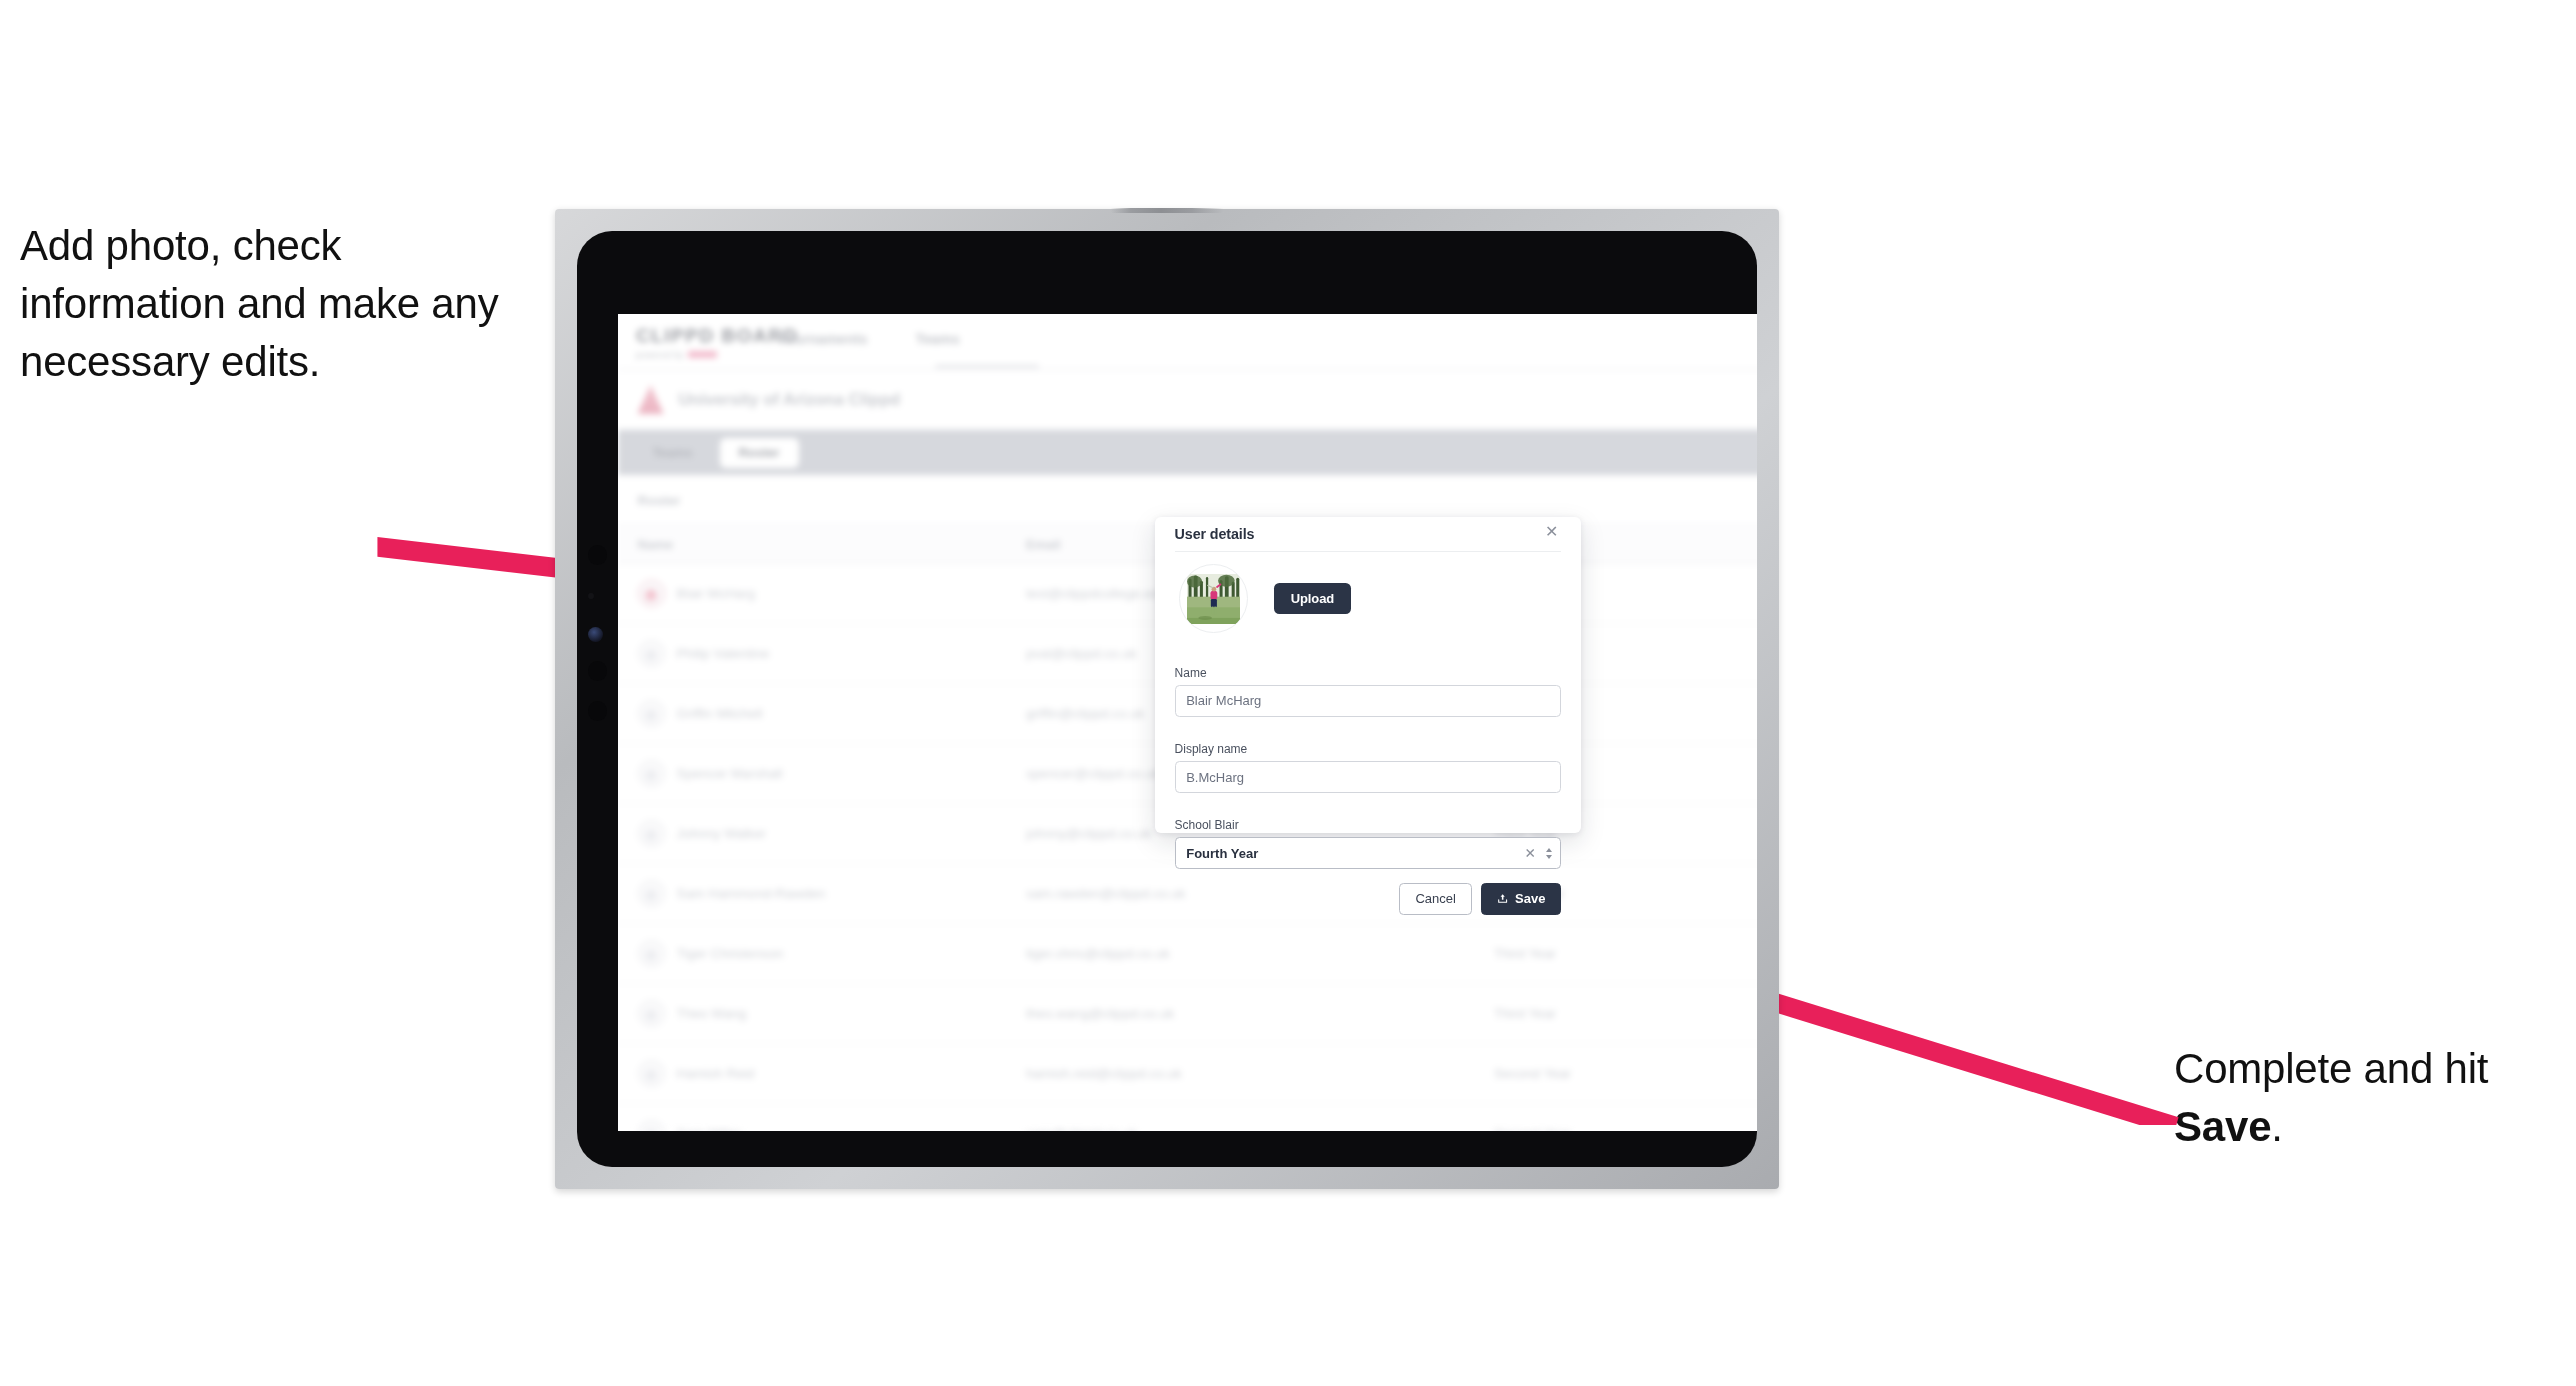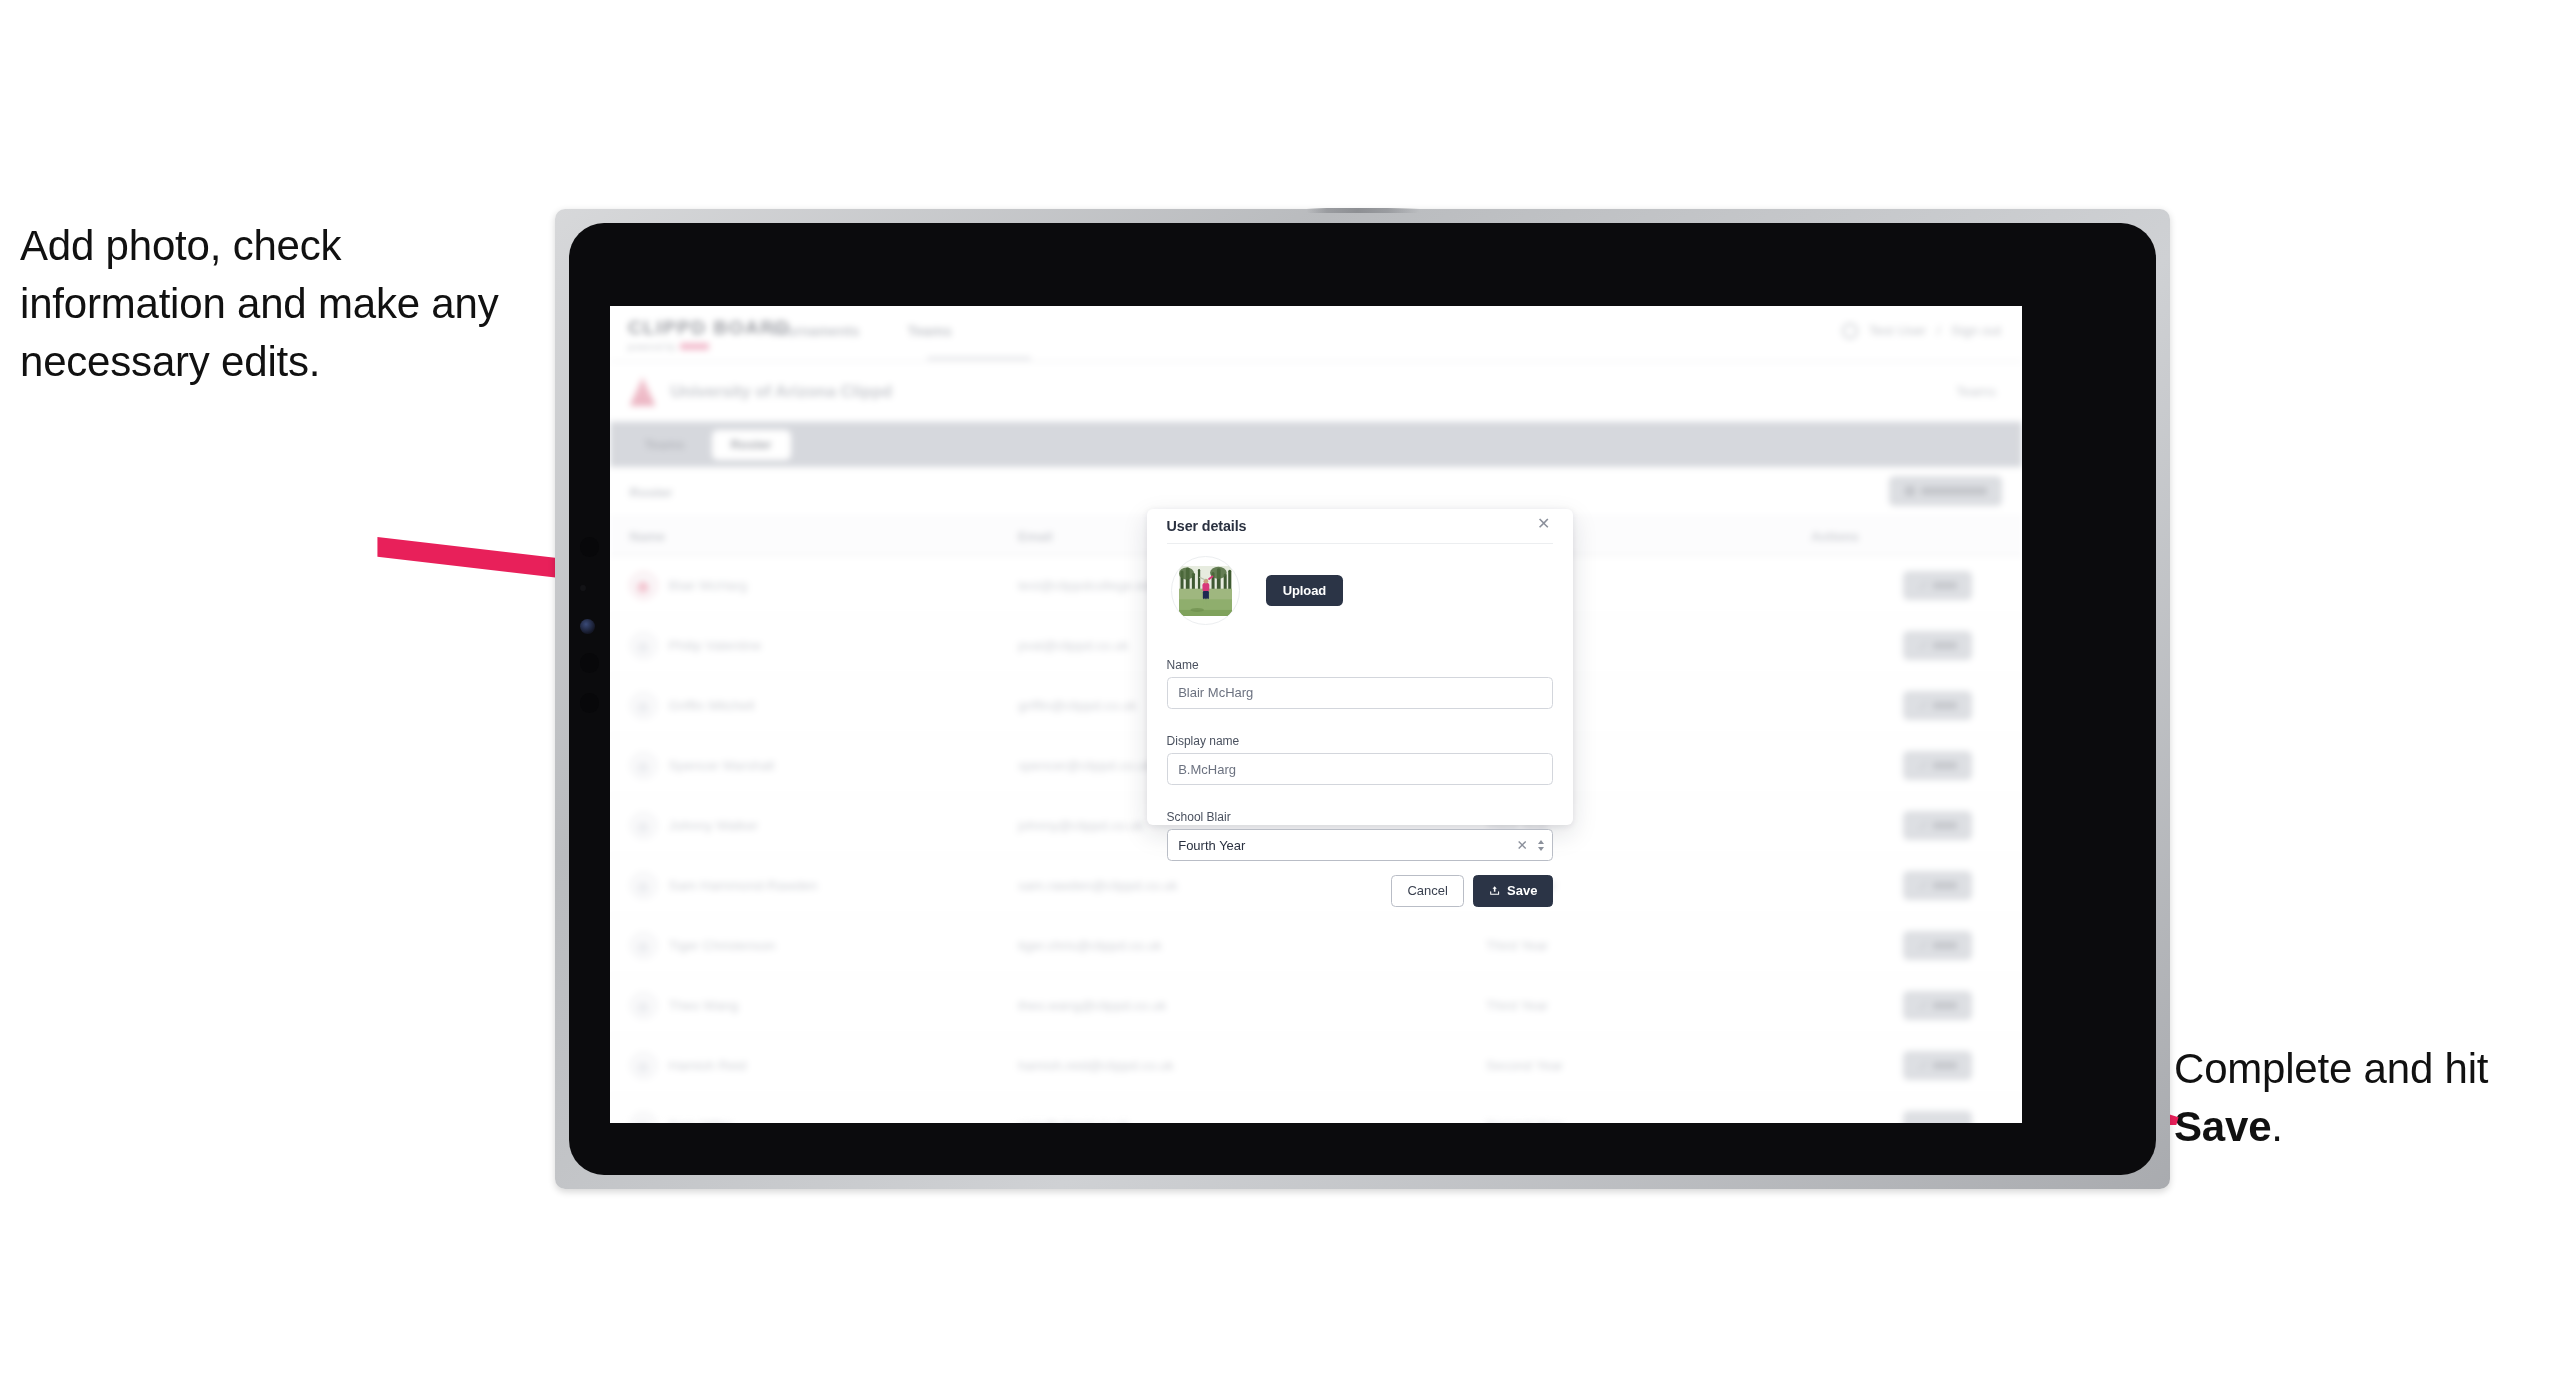--- a/index.html
+++ b/index.html
@@ -27,24 +27,24 @@
 
   
   .arrow-svg { position: absolute; pointer-events: none; }
   #arrow-left-svg  { left: 377px; top: 513px; }
   #arrow-right-svg { left: 1495px; top: 868px; }
 
   
   .tablet {
     position: absolute;
     left: 555px; top: 209px;
-    width: 1615px; height: 980px;
+    width: 1224px; height: 980px;
     background: linear-gradient(140deg,#d7d8da 0%,#b9bbbe 28%,#cfd1d4 60%,#a9abaf 100%);
-    border-radius: 10px;
-    padding: 14px;
+    border-radius: 4px;
+    padding: 22px;
     box-shadow: 0 2.3px 7.5px rgba(0,0,0,0.16);
   }
   .tablet-screen {
     position: relative;
     width: 100%; height: 100%;
     background: #0b0b0d;
     border-radius: 35px;
     overflow: hidden;
   }
   .bezel-dot {
@@ -225,21 +225,21 @@
     outline:none;
   }
   .field-input::placeholder { color:#6c7280; }
 
   .select-wrap { position: relative; }
   .select-box {
     width: 100%; height: 32px;
     border: 0.8px solid #b9bdc6; border-radius: 4.5px;
     background:#fff; padding: 0 10.6px;
     display:flex; align-items:center;
-    font-size: 13px; color:#2a3140; font-weight:400;
+    font-size: 13px; color:#2a3140; font-weight:700;
   }
   .select-icons {
     position:absolute; right: 9px; top: 0; height: 32px;
     display:flex; align-items:center; gap: 10.6px; color:#8b909b;
   }
   .sel-x { font-size: 13.6px; line-height:1; }
   .sel-chev { display:flex; flex-direction:column; gap:2.3px; }
   .sel-chev span {
     display:block; width:0;height:0;
     border-left: 3.8px solid transparent; border-right: 3.8px solid transparent;

